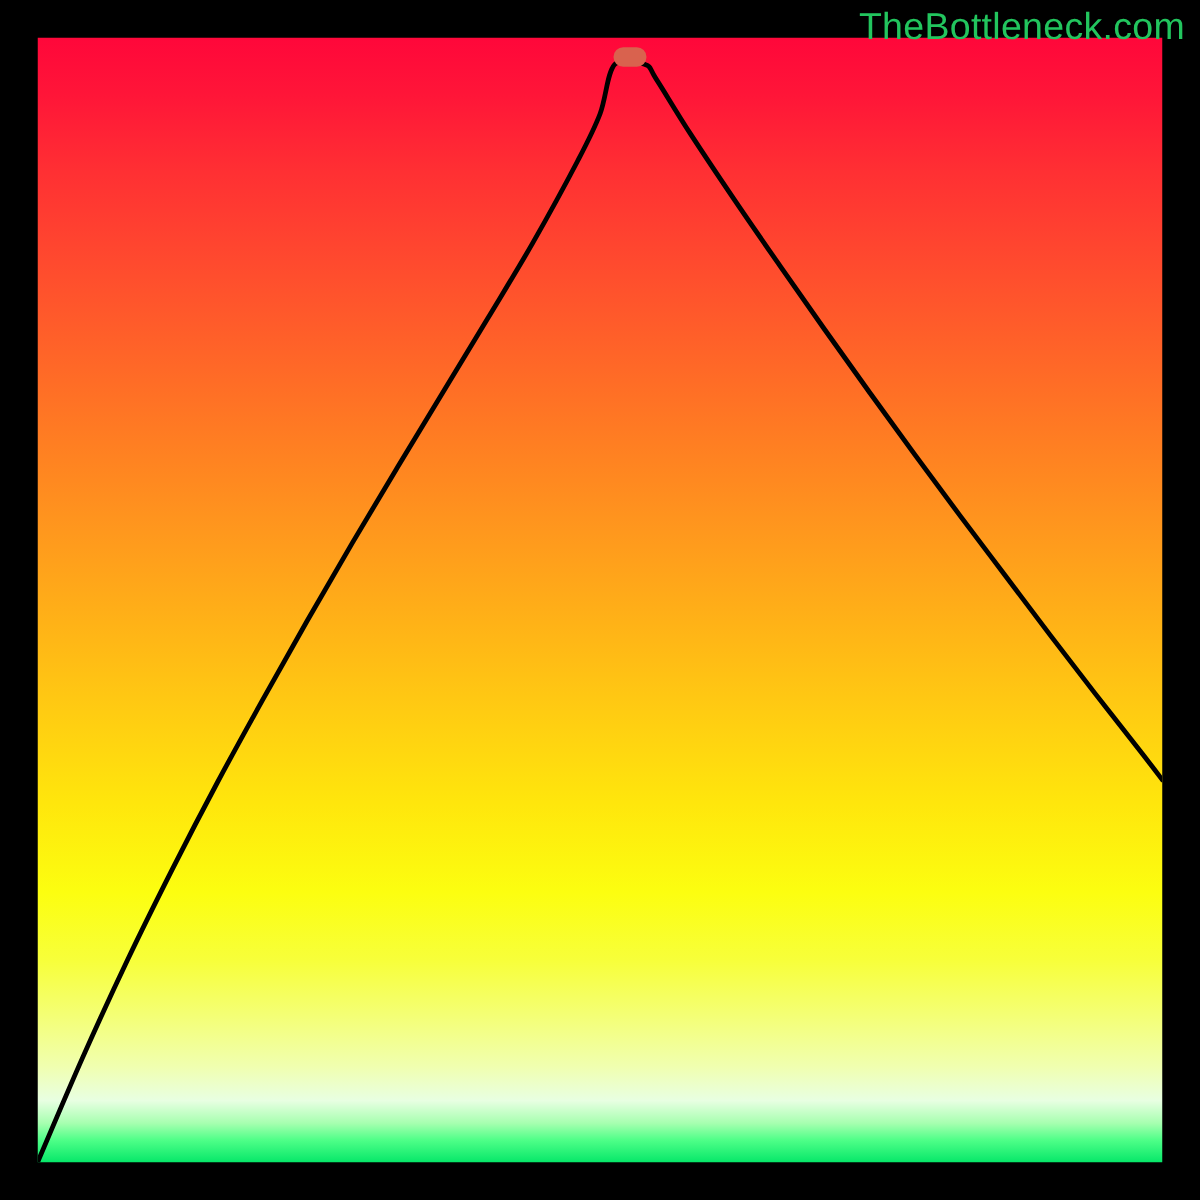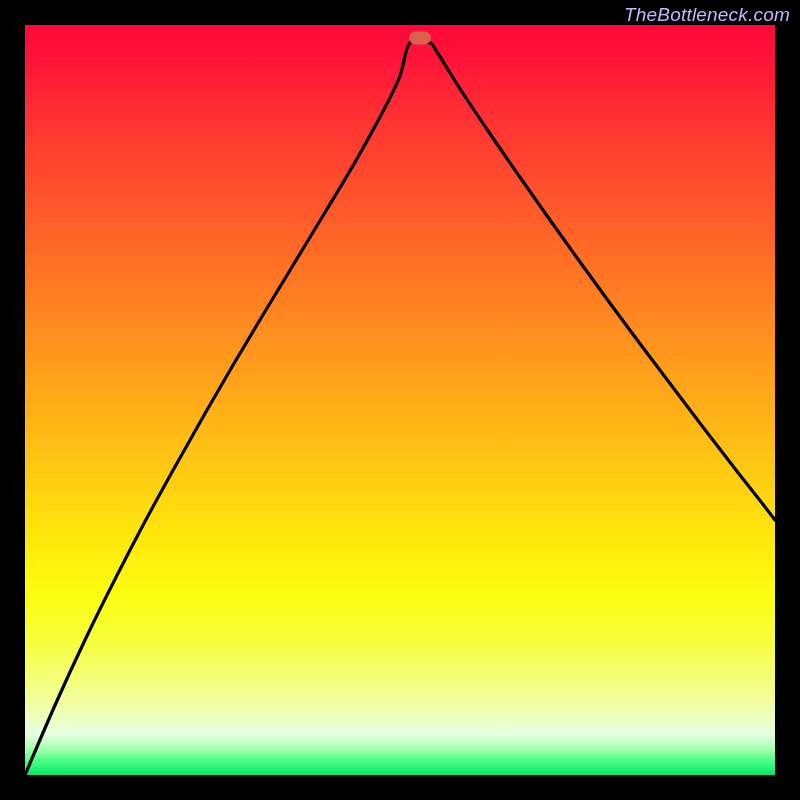--- a/index.html
+++ b/index.html
@@ -14,26 +14,25 @@
   .frame {
     position: relative;
     width: 800px;
     height: 800px;
     background: #000;
   }
   .watermark {
     position: absolute;
     top: 4px;
     right: 10px;
-    color: #c4b5fd;
-    font-size: 19px;
+    color: #22c55e;
+    font-size: 25px;
     font-weight: 500;
     letter-spacing: 0.2px;
     z-index: 10;
-    font-style: italic;
   }
   .plot-area {
     position: absolute;
     left: 25px;
     top: 25px;
     width: 750px;
     height: 750px;
     overflow: hidden;
   }
   .gradient {

